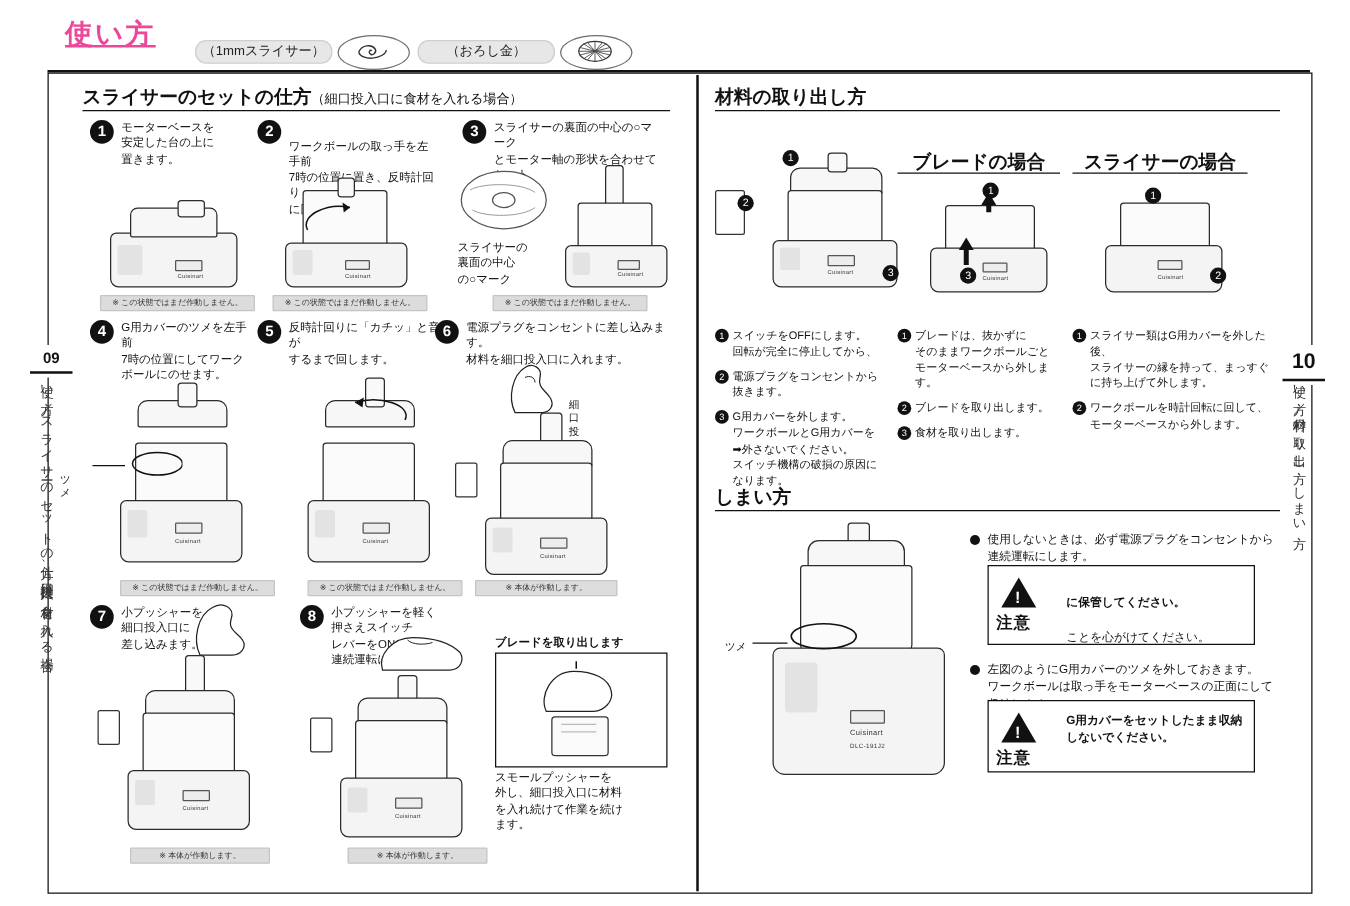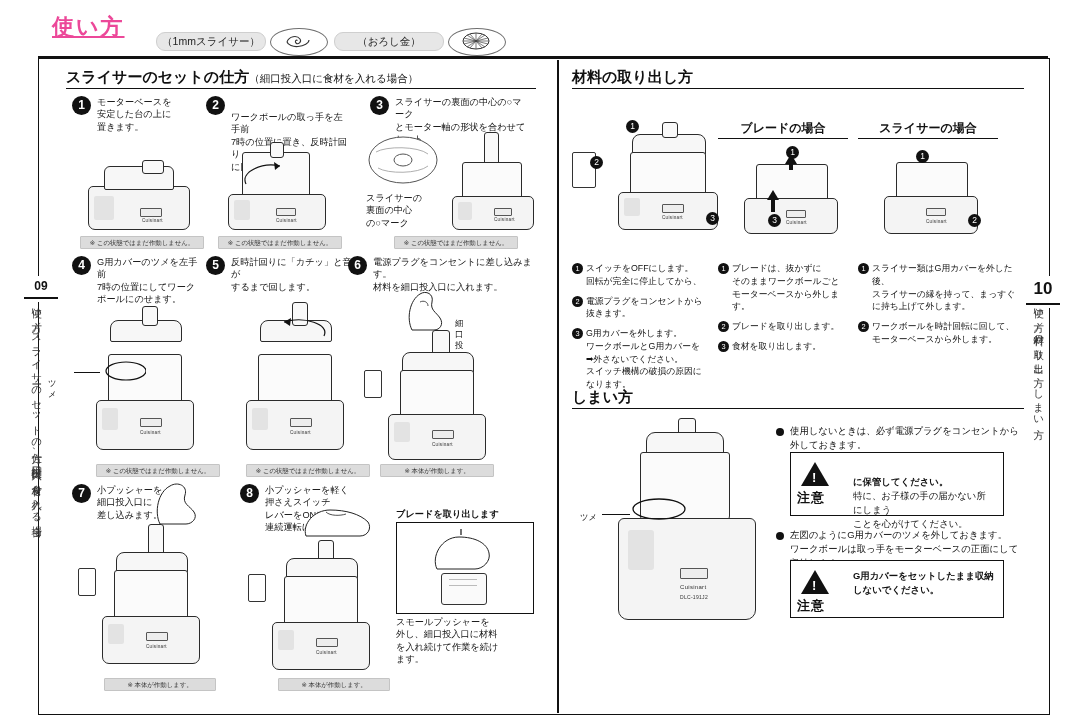--- a/index.html
+++ b/index.html
@@ -65,21 +65,21 @@
 
   .dot{position:absolute;width:13px;height:13px;border-radius:50%;background:#111;color:#fff;font-size:8.5px;
        line-height:13px;text-align:center;}
 
   
   .blist{position:absolute;font-size:8.8px;line-height:1.45;color:#111;}
   .blist .row{position:relative;padding-left:14px;margin-bottom:7px;}
   .blist .row .bn{position:absolute;left:0;top:1px;width:11px;height:11px;border-radius:50%;background:#111;color:#fff;
                   font-size:7.4px;line-height:11px;text-align:center;}
 
-  .colhead{position:absolute;font-size:12px;font-weight:700;text-align:center;}
+  .colhead{position:absolute;font-size:15px;font-weight:700;text-align:center;}
   .colrule{position:absolute;height:1.2px;background:#111;}
 
   
   .caution{position:absolute;border:1.4px solid #111;background:#fff;}
   .caution .tri{position:absolute;left:10px;top:9px;width:0;height:0;border-left:14px solid transparent;
                 border-right:14px solid transparent;border-bottom:24px solid #111;}
   .caution .tri:after{content:"!";position:absolute;left:-3px;top:8px;color:#fff;font-size:13px;font-weight:700;}
   .caution .ctxtlbl{position:absolute;left:6px;top:36px;font-size:13px;font-weight:700;letter-spacing:1px;}
   .caution .cbody{position:absolute;left:62px;top:8px;right:8px;font-size:9.4px;line-height:1.5;}
   .caution .cbody b{font-weight:700;}
@@ -415,29 +415,29 @@
     <div class="m-brand" style="left:70px;top:176px;font-size:5px;">DLC-191J2</div>
     <div class="m-shade" style="left:18px;top:112px;width:26px;height:40px;border-radius:3px;"></div>
     <svg style="position:absolute;left:20px;top:78px;width:58px;height:26px;">
       <ellipse cx="29" cy="13" rx="26" ry="10" fill="none" stroke="#111" stroke-width="1.3"></ellipse>
     </svg>
     <div class="lead" style="left:-8px;top:96px;width:28px;height:1px;"></div>
   </div>
   <div class="arrow-lbl" style="left:580px;top:512px;">ツメ</div>
 
   <div class="bul" style="left:790px;top:424px;width:230px;white-space:pre-line;">使用しないときは、必ず電源プラグをコンセントから
-外しておきます。</div>
+連続運転にします。</div>
 
   <div class="caution" style="left:790px;top:452px;width:212px;height:62px;">
     <div class="tri"></div>
     <div class="ctxtlbl">注意</div>
     <div class="cbody">
       <br>
       <b>に保管してください。</b><br>
-      <span>特に、お子様の手の届かない所にしまう</span><br>
+      <br>
       <span>ことを心がけてください。</span>
     </div>
   </div>
 
   <div class="bul" style="left:790px;top:528px;width:236px;white-space:pre-line;">左図のようにG用カバーのツメを外しておきます。
 ワークボールは取っ手をモーターベースの正面にして収納します。</div>
 
   <div class="caution" style="left:790px;top:560px;width:212px;height:56px;">
     <div class="tri"></div>
     <div class="ctxtlbl">注意</div>

